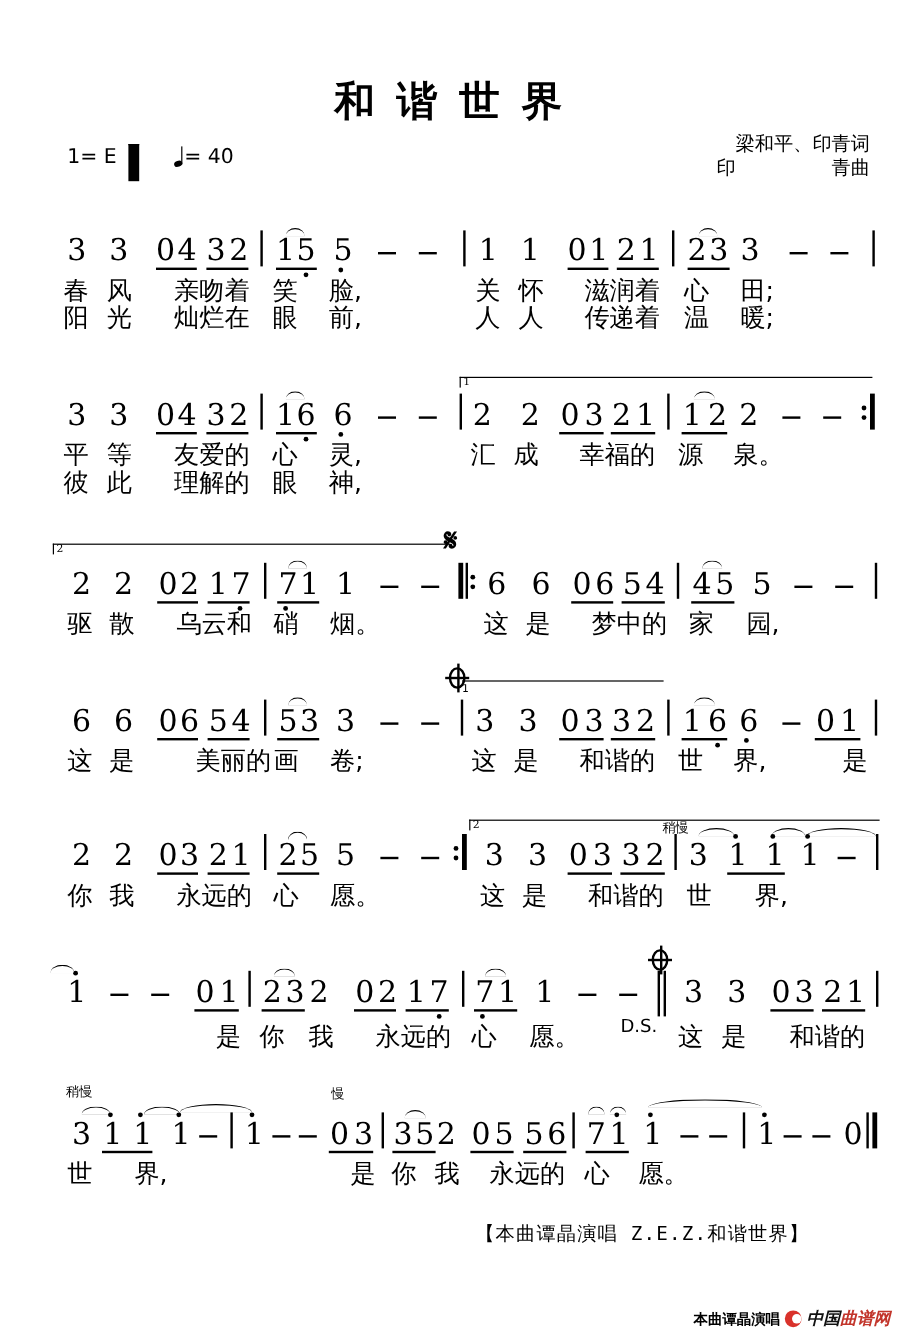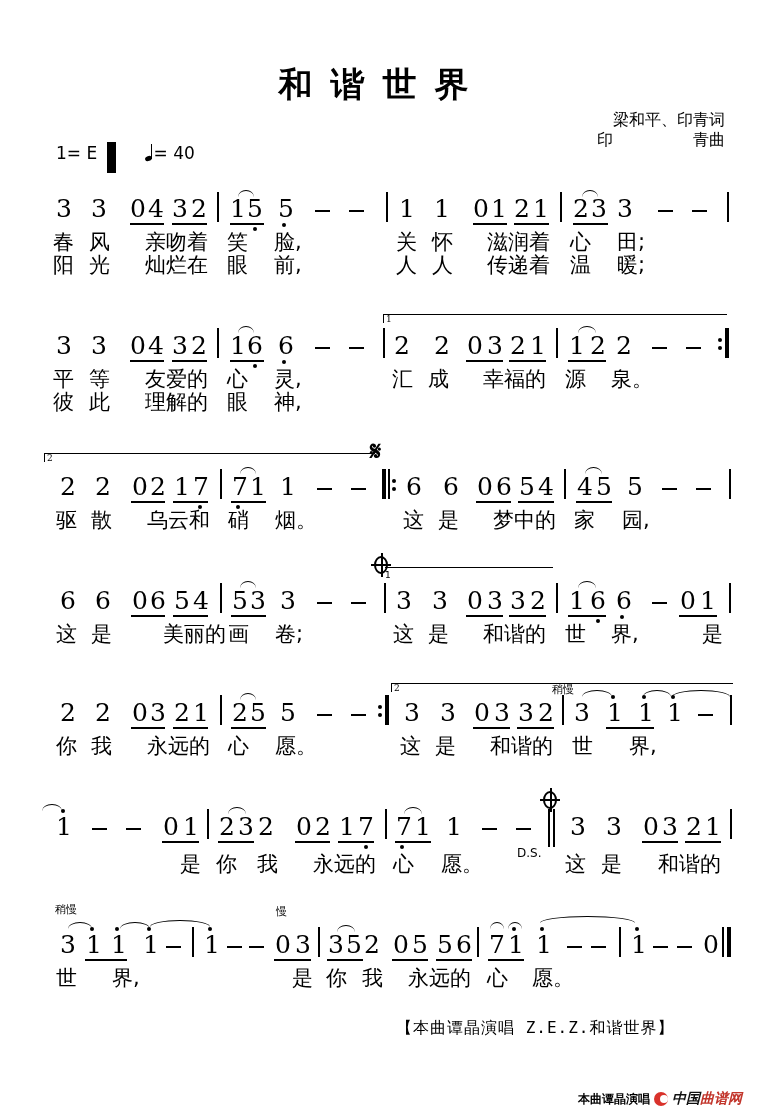--- a/index.html
+++ b/index.html
@@ -4,21 +4,21 @@
 <style>
   html, body { margin:0; padding:0; background:#fff; }
   body { width:765px; height:1113px; position:relative; overflow:hidden; color:#000;
          font-family:"DejaVu Serif","Liberation Serif",serif; }
   .abs { position:absolute; }
   .title { left:0; width:765px; top:62px; text-align:center; font-size:34px; font-weight:bold;
            letter-spacing:18px; font-family:"DejaVu Serif",serif; }
   .credits { left:597px; top:110px; font-size:16px; line-height:20px;
              font-family:"DejaVu Sans",sans-serif;text-align:right; }
   .credits .l2 { display:flex; justify-content:space-between; width:128px; }
-  .keysig { left:56px; top:142px; font-size:17px; font-family:"DejaVu Sans",sans-serif; display:flex; align-items:center; gap:6px;justify-content:space-between; }
+  .keysig { left:56px; top:120px; font-size:17px; font-family:"DejaVu Sans",sans-serif; display:flex; align-items:center; gap:6px;justify-content:space-between; }
   .frac { display:inline-flex; flex-direction:column; align-items:center; font-size:12px; line-height:11px; font-weight:bold; margin-left:4px; }
   .frac .bar { width:9px; border-top:1px solid #000; }
   .tempo { margin-left:22px; display:flex; align-items:center; }
   .note-q { display:inline-block; position:relative; width:10px; height:18px; }
   .note-q::before { content:""; position:absolute; left:7px; top:0; width:1.5px; height:15px; background:#000; }
   .note-q::after { content:""; position:absolute; left:1px; top:12px; width:7px; height:5px; background:#000; border-radius:50%; transform:rotate(-20deg); }
 
   .row { position:absolute; left:0; width:765px; height:90px; }
   .num { position:absolute; font-size:25px; line-height:25px; font-family:"DejaVu Serif",serif; }
   .dash { position:absolute; width:15px; height:2px; background:#000; }
@@ -385,21 +385,21 @@
   <span class="num" style="left:396px;top:24px">7</span>
   <span class="num" style="left:415px;top:24px">1</span>
   <div class="uline" style="left:395px;top:51px;width:36px"></div>
   <div class="dot" style="left:400px;top:55px"></div>
   <span class="num" style="left:446px;top:24px">1</span>
   <div class="dash" style="left:482px;top:38px"></div>
   <div class="dash" style="left:516px;top:38px"></div>
   <div class="coda" style="left:543px;top:1px"></div>
   <div class="bar" style="left:548px;top:19px;height:38px"></div>
   <div class="bar" style="left:553px;top:19px;height:38px"></div>
-  <span class="tiny" style="left:517px;top:56px;font-size:12px">D.S.</span>
+  <span class="tiny" style="left:517px;top:56px;font-size:15px">D.S.</span>
   <span class="num" style="left:570px;top:24px">3</span>
   <span class="num" style="left:606px;top:24px">3</span>
   <span class="num" style="left:643px;top:24px">0</span>
   <span class="num" style="left:662px;top:24px">3</span>
   <span class="num" style="left:686px;top:24px">2</span>
   <span class="num" style="left:705px;top:24px">1</span>
   <div class="uline" style="left:642px;top:51px;width:36px"></div>
   <div class="uline" style="left:685px;top:51px;width:36px"></div>
   <div class="bar" style="left:730px;top:19px"></div>
   <span class="lyr" style="left:180px;top:62px">是</span>

